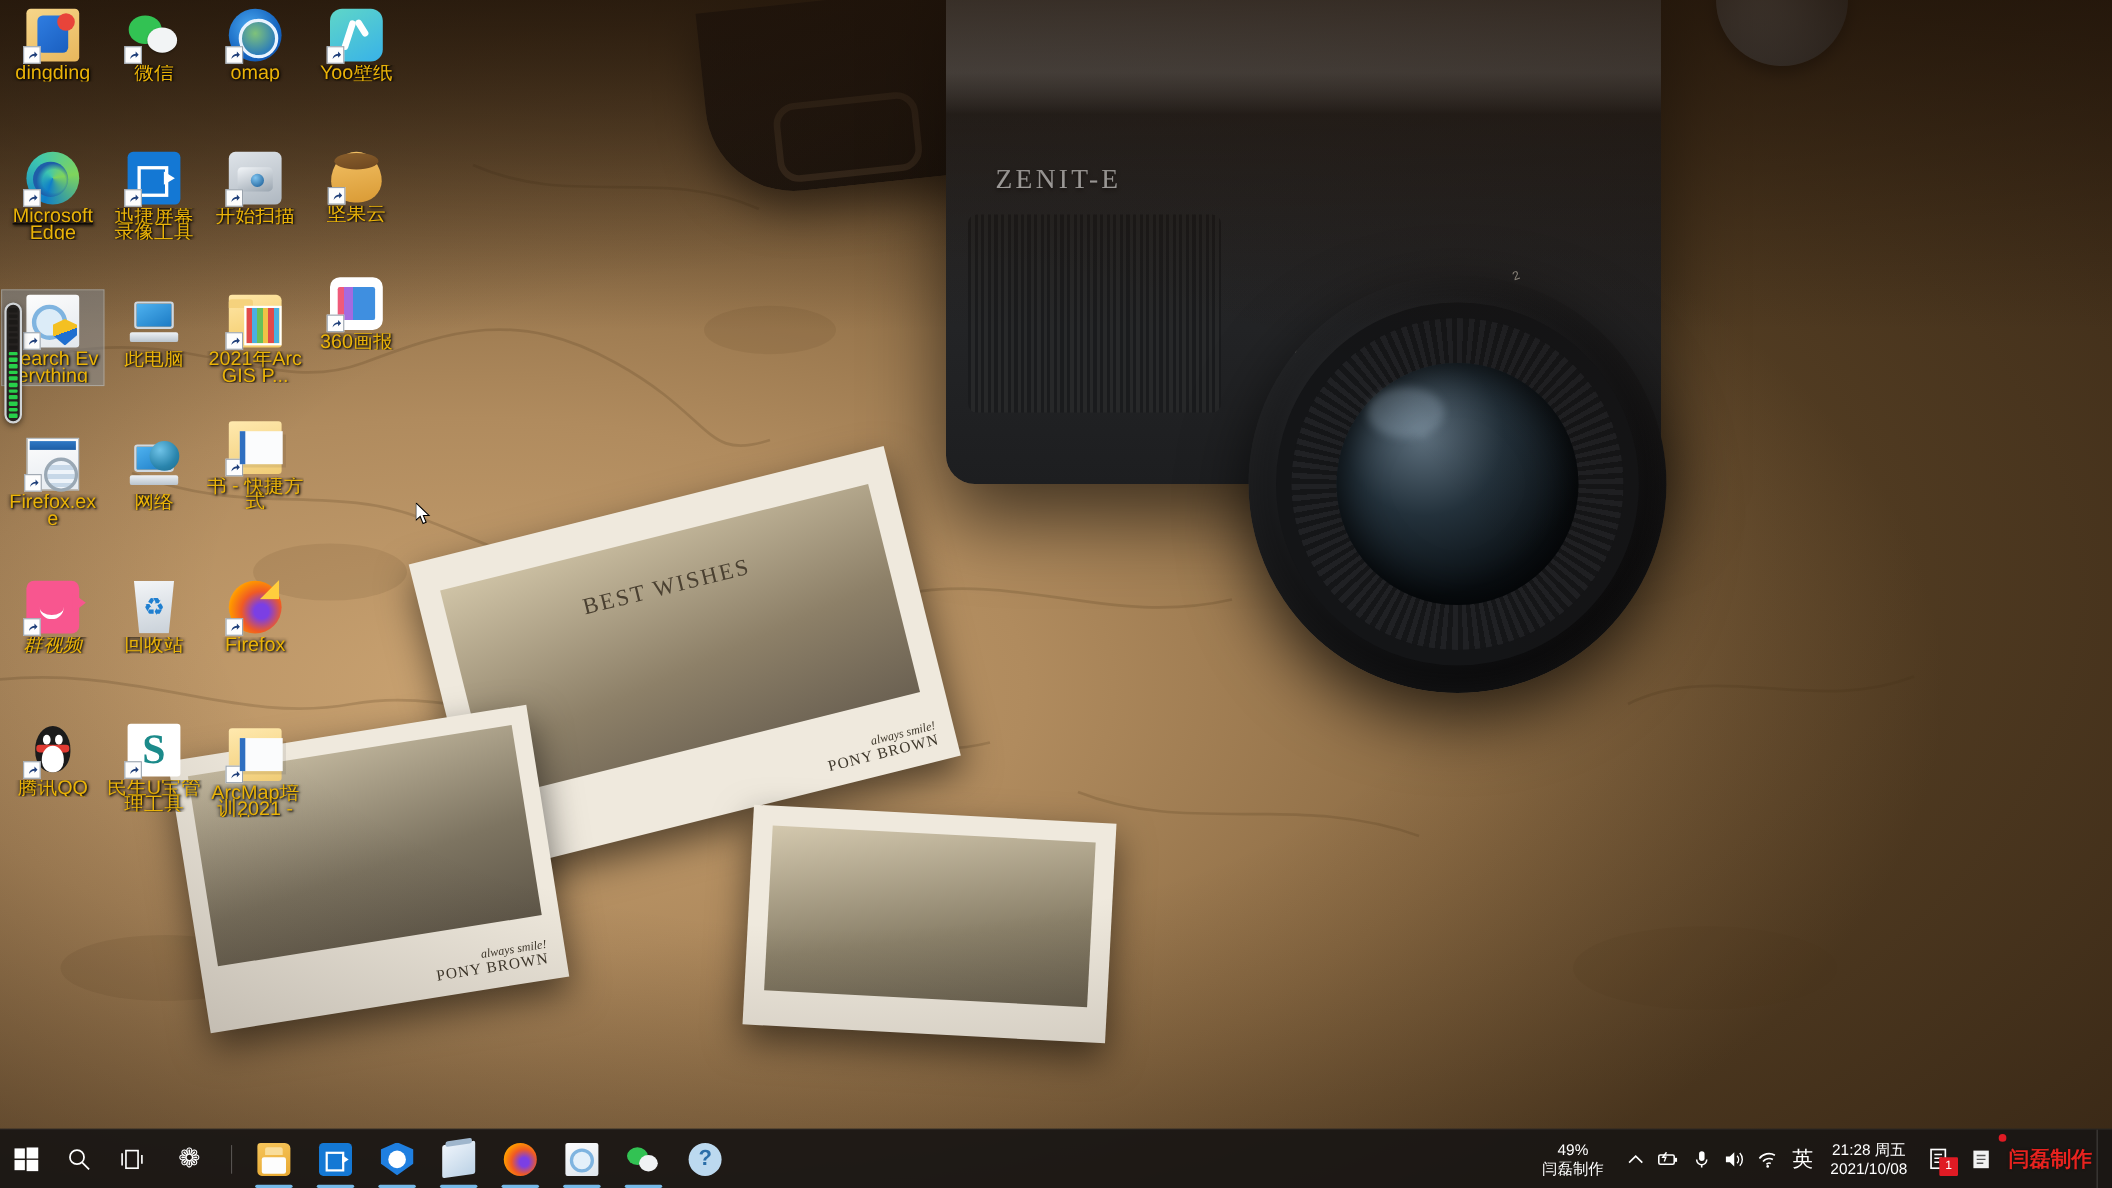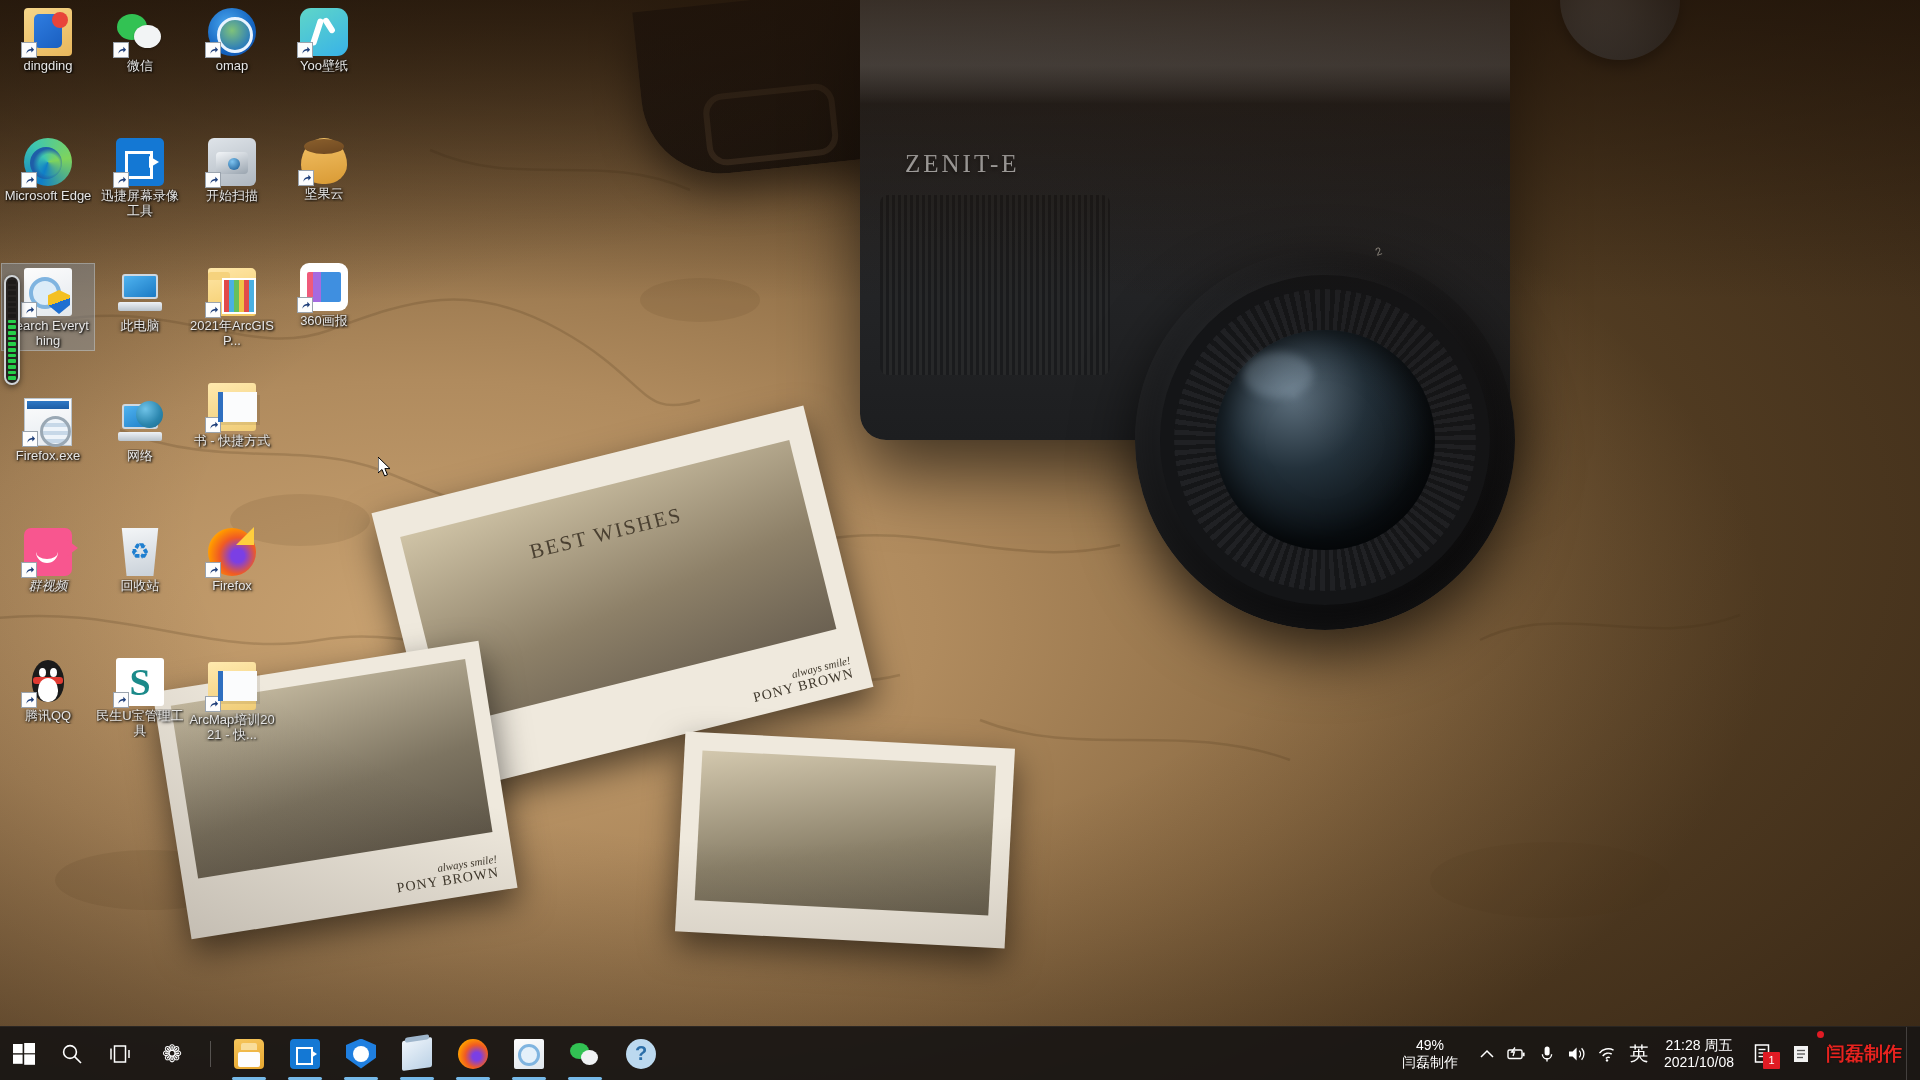--- a/index.html
+++ b/index.html
@@ -134,21 +134,21 @@
     padding:4px 2px 2px;
   }
   .icon-cell.selected {
     background:rgba(130,145,160,.45);
     outline:1px solid rgba(190,205,220,.55);
   }
   .icon-art {
     position:relative; width:48px; height:48px; margin:0 auto 3px;
   }
   .icon-label {
-    color:#e5e5e5; font-size:13px; line-height:14.5px;
+    color:#eab308; font-size:18px; line-height:14.5px;
     text-shadow:0 0 4px rgba(0,0,0,.95), 1px 1px 2px rgba(0,0,0,.95);
     word-break:break-all; max-height:30px; overflow:hidden;
   }
   .shortcut-arrow {
     position:absolute; left:-3px; bottom:-2px; width:16px; height:16px;
     background:#fdfdfd; border:1px solid #9aa3ad;
     display:flex; align-items:center; justify-content:center;
   }
   .shortcut-arrow svg { width:11px; height:11px; }
 
@@ -435,21 +435,21 @@
     <div class="icon-cell" style="left: 278px; top: 4px;">
       <div class="icon-art ic-yoo">
         <span class="shortcut-arrow">
           <svg viewBox="0 0 12 12">
             <path d="M2.5 9.5 C3 6 5 4.4 8 4.2 L8 2 L11 5.2 L8 8.2 L8 6.1 C5.6 6.2 4 7.2 2.5 9.5 Z" fill="#1f3f7a"></path>
           </svg>
         </span>
       </div>
       <div class="icon-label">Yoo壁纸</div>
     </div>
-    <div class="icon-cell" style="left: 2px; top: 134px;">
+    <div class="icon-cell" style="left: 2px; top: 134px; text-decoration: underline;">
       <div class="icon-art ic-edge">
         <span class="shortcut-arrow">
           <svg viewBox="0 0 12 12">
             <path d="M2.5 9.5 C3 6 5 4.4 8 4.2 L8 2 L11 5.2 L8 8.2 L8 6.1 C5.6 6.2 4 7.2 2.5 9.5 Z" fill="#1f3f7a"></path>
           </svg>
         </span>
       </div>
       <div class="icon-label">Microsoft Edge</div>
     </div>
     <div class="icon-cell" style="left: 94px; top: 134px;">
@@ -502,21 +502,21 @@
     <div class="icon-cell" style="left: 186px; top: 264px;">
       <div class="icon-art ic-folder ic-arcgis">
         <span class="shortcut-arrow">
           <svg viewBox="0 0 12 12">
             <path d="M2.5 9.5 C3 6 5 4.4 8 4.2 L8 2 L11 5.2 L8 8.2 L8 6.1 C5.6 6.2 4 7.2 2.5 9.5 Z" fill="#1f3f7a"></path>
           </svg>
         </span>
       </div>
       <div class="icon-label">2021年ArcGIS P...</div>
     </div>
-    <div class="icon-cell" style="left: 278px; top: 259px; text-align: center;">
+    <div class="icon-cell" style="left: 278px; top: 248px; text-align: center;">
       <div class="icon-art ic-360">
         <span class="shortcut-arrow">
           <svg viewBox="0 0 12 12">
             <path d="M2.5 9.5 C3 6 5 4.4 8 4.2 L8 2 L11 5.2 L8 8.2 L8 6.1 C5.6 6.2 4 7.2 2.5 9.5 Z" fill="#1f3f7a"></path>
           </svg>
         </span>
       </div>
       <div class="icon-label">360画报</div>
     </div>
     <div class="icon-cell" style="left: 2px; top: 394px;">

